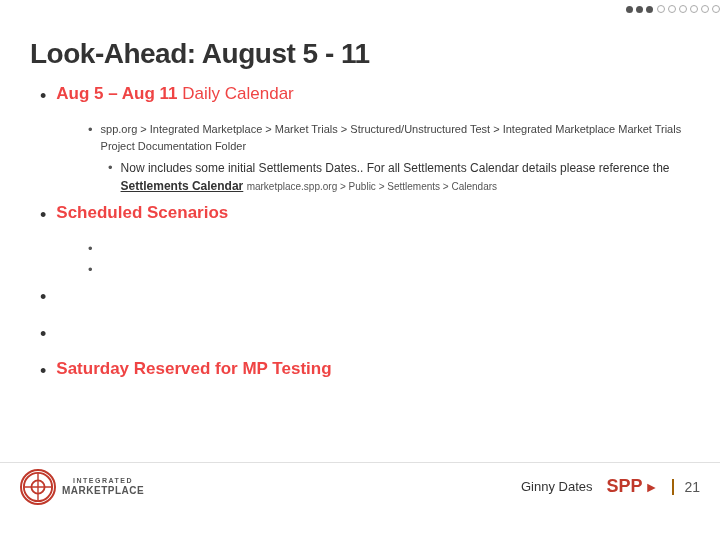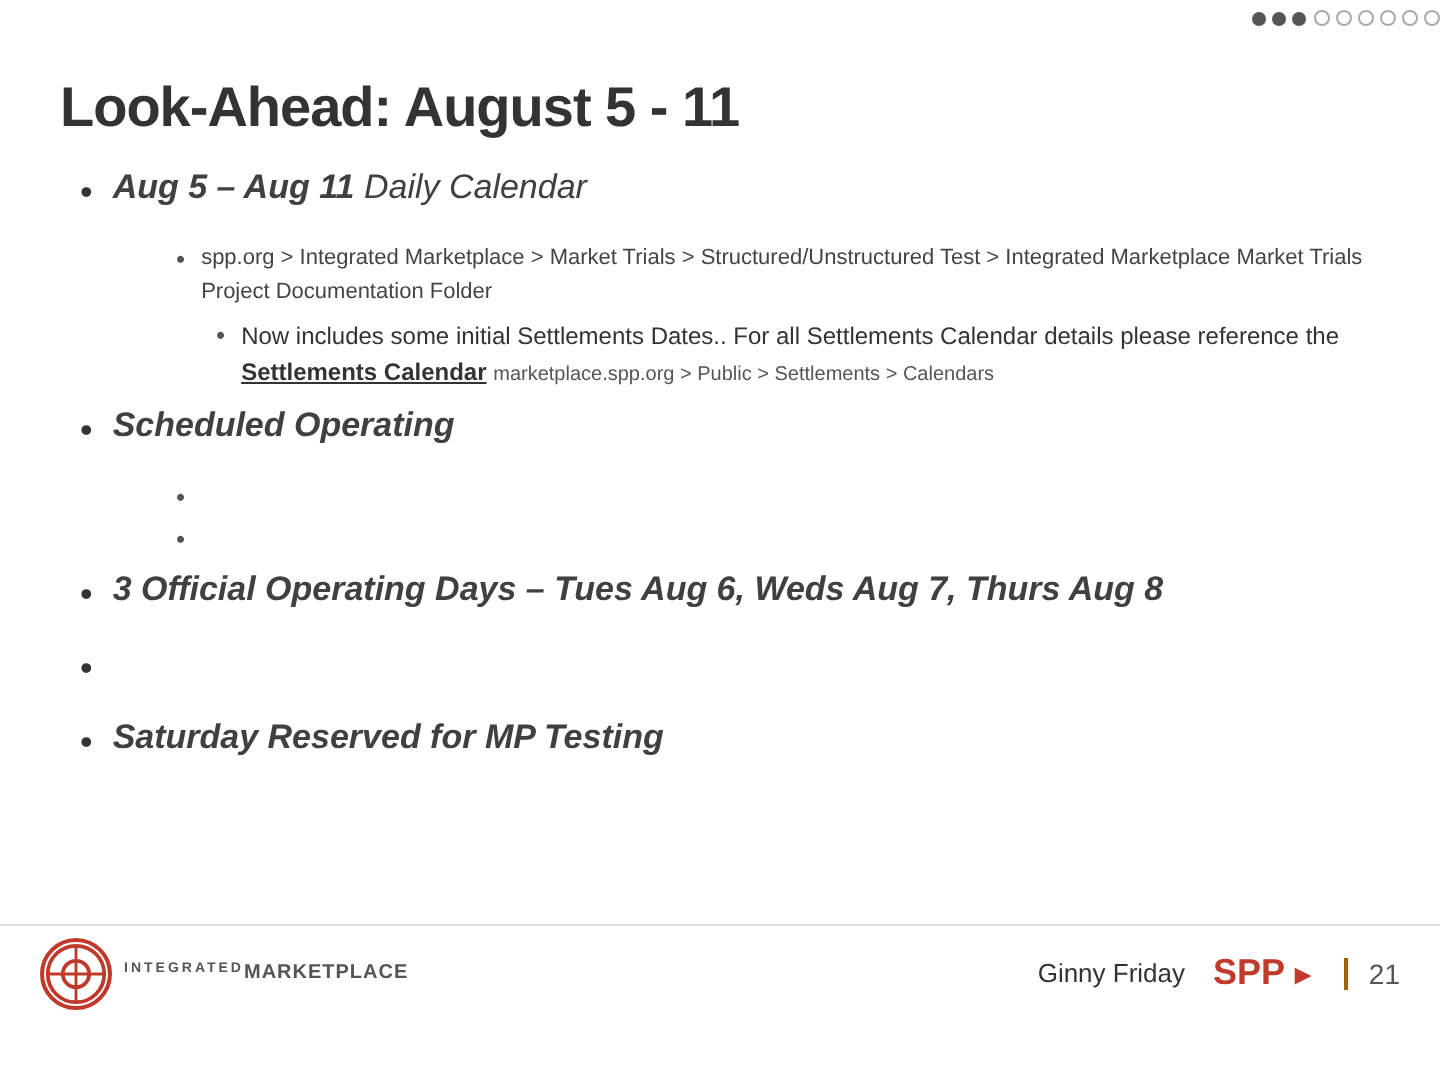--- a/index.html
+++ b/index.html
@@ -75,22 +75,21 @@
     }
     .bullet-level1 .bullet-marker {
       font-size: 18px;
       color: #333;
       margin-right: 10px;
       margin-top: 2px;
       flex-shrink: 0;
     }
     .bullet-level1 .bullet-text {
       font-size: 17px;
-      color: #404040;
-      font-style: italic;
+      color: #ef4444;
     }
     .bullet-level1 .bullet-text.bold {
       font-weight: bold;
     }
 
     .bullet-level2 {
       display: flex;
       align-items: flex-start;
       margin-bottom: 5px;
       margin-left: 20px;
@@ -163,22 +162,23 @@
       border-radius: 50%;
       border: 2px solid #c0392b;
       display: flex;
       align-items: center;
       justify-content: center;
       position: relative;
       overflow: hidden;
     }
     .logo-text {
       display: flex;
-      flex-direction: row;
+      flex-direction: column;
       line-height: 1.1;
+      align-items: center;
     }
     .logo-text-integrated {
       font-size: 7px;
       letter-spacing: 1.5px;
       color: #555;
       text-transform: uppercase;
       font-weight: bold;
     }
     .logo-text-marketplace {
       font-size: 10px;
@@ -274,36 +274,35 @@
             <span class="underline-link">Settlements Calendar</span>
             <span class="path-text"> marketplace.spp.org &gt; Public &gt; Settlements &gt; Calendars</span>
           </span>
         </div>
       </div>
     </div>
 
     <div class="main-bullet-container">
       <div class="bullet-level1">
         <span class="bullet-marker">•</span>
-        <span class="bullet-text bold">Scheduled Operating</span>
+        <span class="bullet-text bold">Scheduled Scenarios</span>
       </div>
       <div class="nested-content">
         <div class="bullet-level2">
           <span class="bullet-marker">•</span>
         </div>
         <div class="bullet-level2">
           <span class="bullet-marker">•</span>
         </div>
       </div>
     </div>
 
     <div class="main-bullet-container">
       <div class="bullet-level1">
         <span class="bullet-marker">•</span>
-        <span class="bullet-text bold">3 Official Operating Days – Tues Aug 6, Weds Aug 7, Thurs Aug 8</span>
       </div>
     </div>
 
     <div class="main-bullet-container">
       <div class="bullet-level1">
         <span class="bullet-marker">•</span>
       </div>
     </div>
 
     <div class="main-bullet-container">
@@ -326,21 +325,21 @@
           <line x1="2" y1="17" x2="32" y2="17" stroke="#c0392b" stroke-width="1.5"></line>
         </svg>
       </div>
       <div class="logo-text">
         <span class="logo-text-integrated">INTEGRATED</span>
         <span class="logo-text-marketplace">MARKETPLACE</span>
       </div>
     </div>
 
     <div class="bottom-right">
-      <span class="presenter-name">Ginny Friday</span>
+      <span class="presenter-name">Ginny Dates</span>
       <div class="spp-logo">
         <span class="spp-text">SPP</span>
         <span class="spp-arrow">►</span>
       </div>
       <span class="page-number">21</span>
     </div>
   </div>
 
 </div>
 

